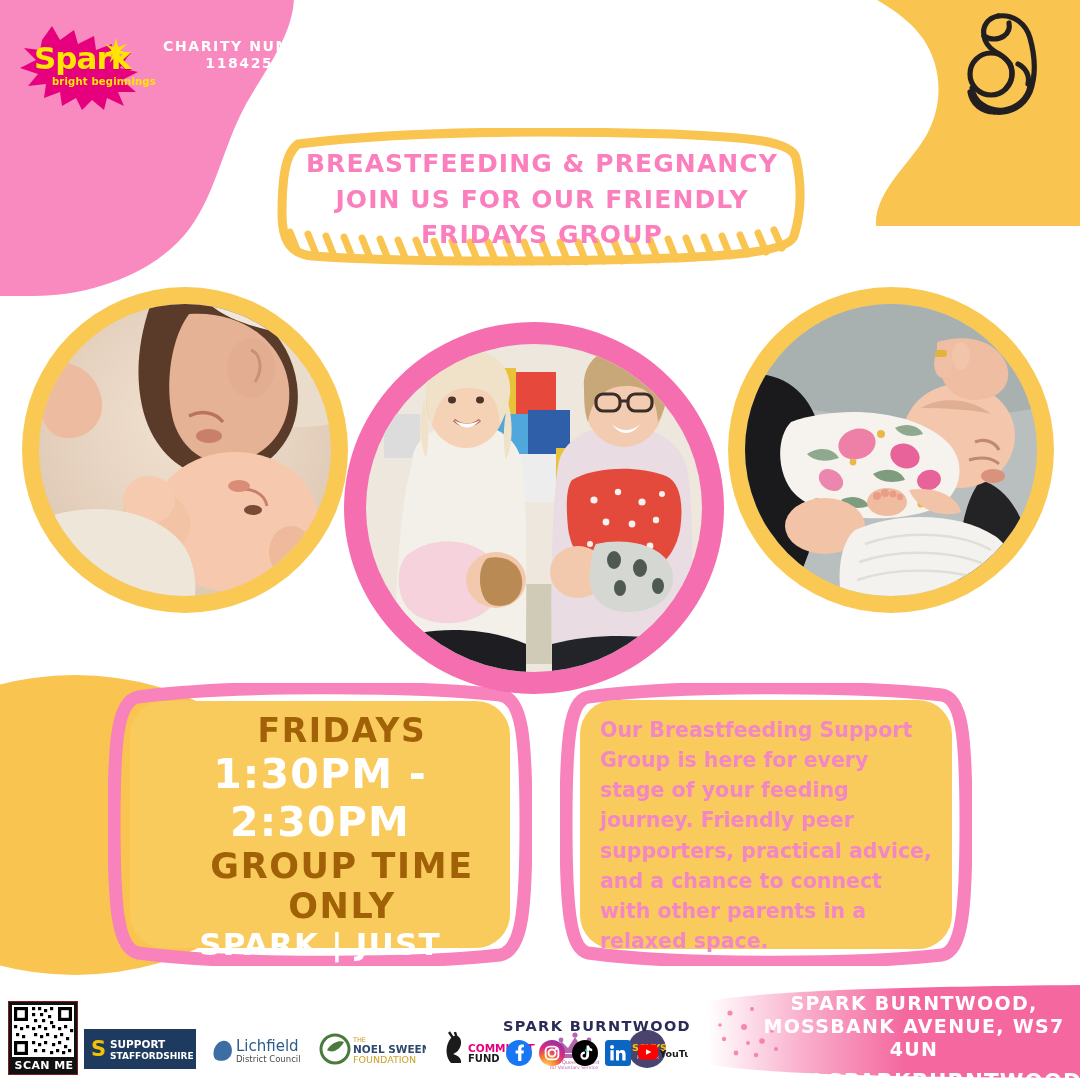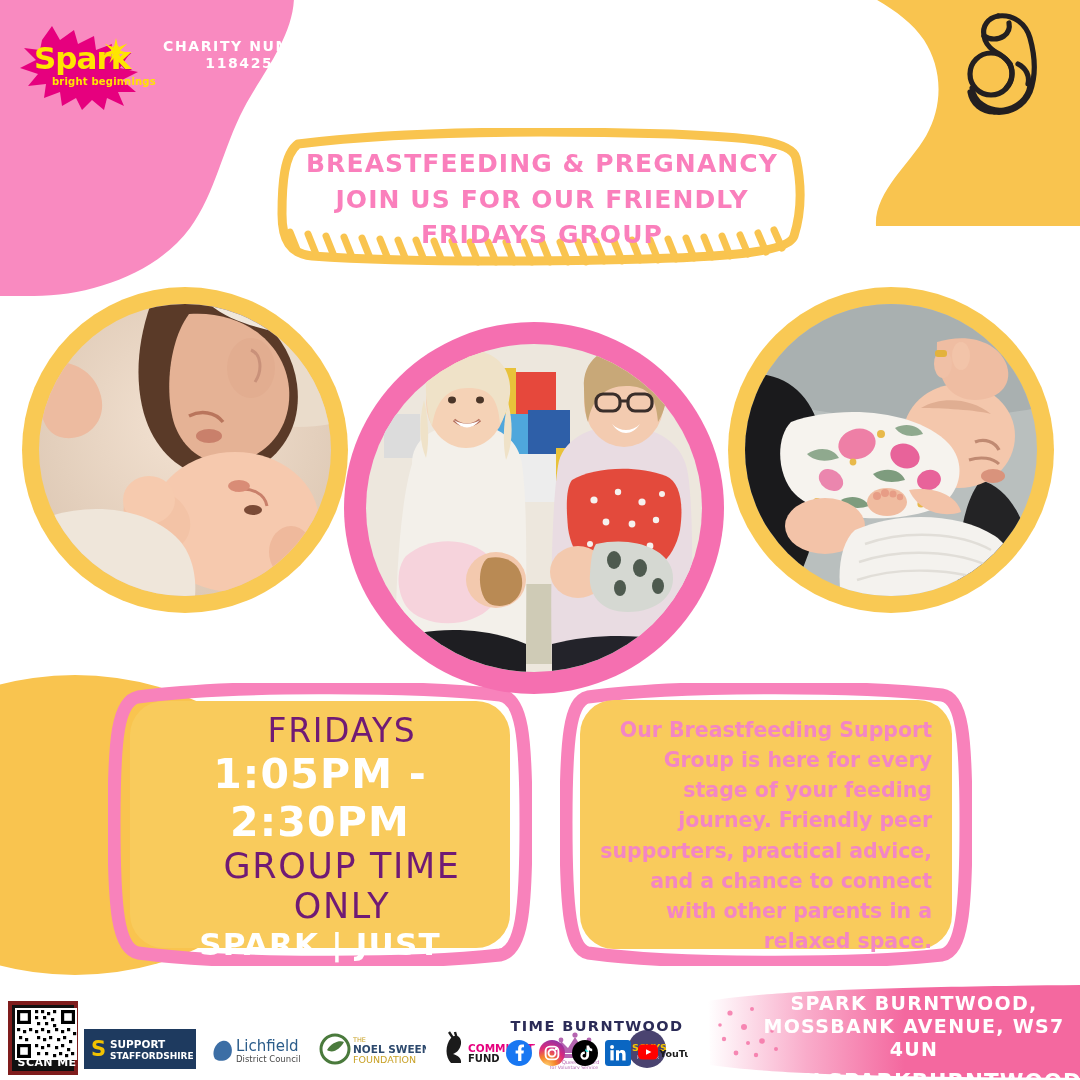--- a/index.html
+++ b/index.html
@@ -55,36 +55,36 @@
 
   
   .info-card{position:absolute;}
   .card-yellow{position:absolute;background:#F9CB5C;border-radius:34px;}
   .card-stroke{position:absolute;inset:0;}
 
   #schedule-card{left:108px;top:683px;width:424px;height:283px;}
   #schedule-card .card-yellow{left:22px;top:18px;right:22px;bottom:18px;}
   #schedule-inner{position:absolute;left:34px;top:28px;right:34px;bottom:22px;
     display:flex;flex-direction:column;justify-content:space-around;text-align:center;}
-  .sched-pink{color:#701a75;font-weight:normal;font-family:"DejaVu Sans",sans-serif;letter-spacing:1.6px;margin-left:44px;}
+  .sched-pink{color:#a16207;font-weight:bold;font-family:"DejaVu Sans",sans-serif;letter-spacing:1.6px;margin-left:44px;}
   .sched-white{color:#FFFFFF;font-weight:bold;font-family:"DejaVu Sans",sans-serif;letter-spacing:1.2px;}
   #sched-day{font-size:33px;}
   #sched-time{font-size:41px;}
   #sched-term{font-size:35px;}
   #sched-free{font-size:31px;}
 
   #desc-card{left:560px;top:683px;width:412px;height:283px;}
   #desc-card .card-yellow{left:20px;top:17px;right:20px;bottom:17px;}
-  #desc-text{position:absolute;left:40px;top:32px;right:40px;bottom:20px;text-align:right;
+  #desc-text{position:absolute;left:40px;top:32px;right:40px;bottom:20px;text-align:left;
     color:#F386C4;font-size:20.5px;font-weight:bold;line-height:1.47;
     font-family:"DejaVu Sans",sans-serif;}
 
   
   #qr-block{position:absolute;left:8px;top:1001px;width:70px;height:74px;background:#111;
-    border:4px solid #7f1d1d;box-sizing:border-box;}
+    border:1px solid #7f1d1d;box-sizing:border-box;}
   #qr-img{position:absolute;left:3px;top:3px;width:62px;height:52px;background:#fff;}
   #qr-label{position:absolute;left:0;bottom:2px;width:70px;text-align:center;color:#fff;
     font-size:11px;font-weight:bold;font-family:"DejaVu Sans",sans-serif;letter-spacing:.4px;}
 
   #partner-logos{position:absolute;left:84px;top:1027px;height:44px;display:flex;align-items:center;gap:9px;}
   .plogo{height:40px;display:flex;align-items:center;justify-content:center;}
 
   #social-block{position:absolute;left:492px;top:1018px;width:210px;text-align:center;}
   #social-title{color:#2b2b57;font-size:14.5px;font-weight:bold;letter-spacing:1.4px;
     font-family:"DejaVu Sans",sans-serif;}
@@ -350,21 +350,21 @@
   </div>
 
   <div class="info-card" id="schedule-card">
     <svg class="card-stroke" viewBox="0 0 424 283" preserveAspectRatio="none">
       <path d="M30 14 C120 2 300 2 392 12 C414 15 418 52 418 140 C418 228 414 268 392 272
                C300 282 120 282 30 270 C10 266 6 226 6 140 C6 54 10 18 30 14 Z" fill="none" stroke="#F882BB" stroke-width="13" stroke-linecap="round"></path>
     </svg>
     <div class="card-yellow"></div>
     <div id="schedule-inner">
       <div class="sched-pink" id="sched-day">FRIDAYS</div>
-      <div class="sched-white" id="sched-time">1:05PM - 2:30PM</div>
+      <div class="sched-white" id="sched-time">1:30PM - 2:30PM</div>
       <div class="sched-pink" id="sched-term">GROUP TIME ONLY</div>
       <div class="sched-white" id="sched-free">SPARK | JUST DROP-IN</div>
     </div>
   </div>
 
   <div class="info-card" id="desc-card">
     <svg class="card-stroke" viewBox="0 0 412 283" preserveAspectRatio="none">
       <path d="M28 14 C116 2 292 2 382 12 C402 15 406 52 406 140 C406 228 402 268 382 272
                C292 282 116 282 28 270 C10 266 6 226 6 140 C6 54 10 18 28 14 Z" fill="none" stroke="#F882BB" stroke-width="13" stroke-linecap="round"></path>
     </svg>
@@ -485,21 +485,21 @@
       <svg width="44" height="40" viewBox="0 0 44 40">
         <circle cx="22" cy="20" r="19" fill="#4A4370"></circle>
         <text x="7" y="22" font-family="DejaVu Sans, sans-serif" font-size="9.5" font-weight="bold" fill="#F2C300">SCVYS</text>
         <text x="12" y="30" font-family="DejaVu Sans, sans-serif" font-size="5" fill="#D9D4E8">MEMBER</text>
       </svg>
     </div>
 
   </div>
 
   <div id="social-block">
-    <div id="social-title">TIME BURNTWOOD</div>
+    <div id="social-title">SPARK BURNTWOOD</div>
     <div id="social-icons">
 
       <svg width="26" height="26" viewBox="0 0 26 26">
         <circle cx="13" cy="13" r="13" fill="#1877F2"></circle>
         <path d="M15.4 13.4h2.1l.4-3h-2.5V8.7c0-.9.3-1.5 1.6-1.5h1V4.5c-.3 0-1.2-.1-2.2-.1
                  -2.2 0-3.7 1.3-3.7 3.8v2.2H9.6v3h2.5v7.6h3.3Z" fill="#fff"></path>
       </svg>
 
       <svg width="26" height="26" viewBox="0 0 26 26">
         <defs>

